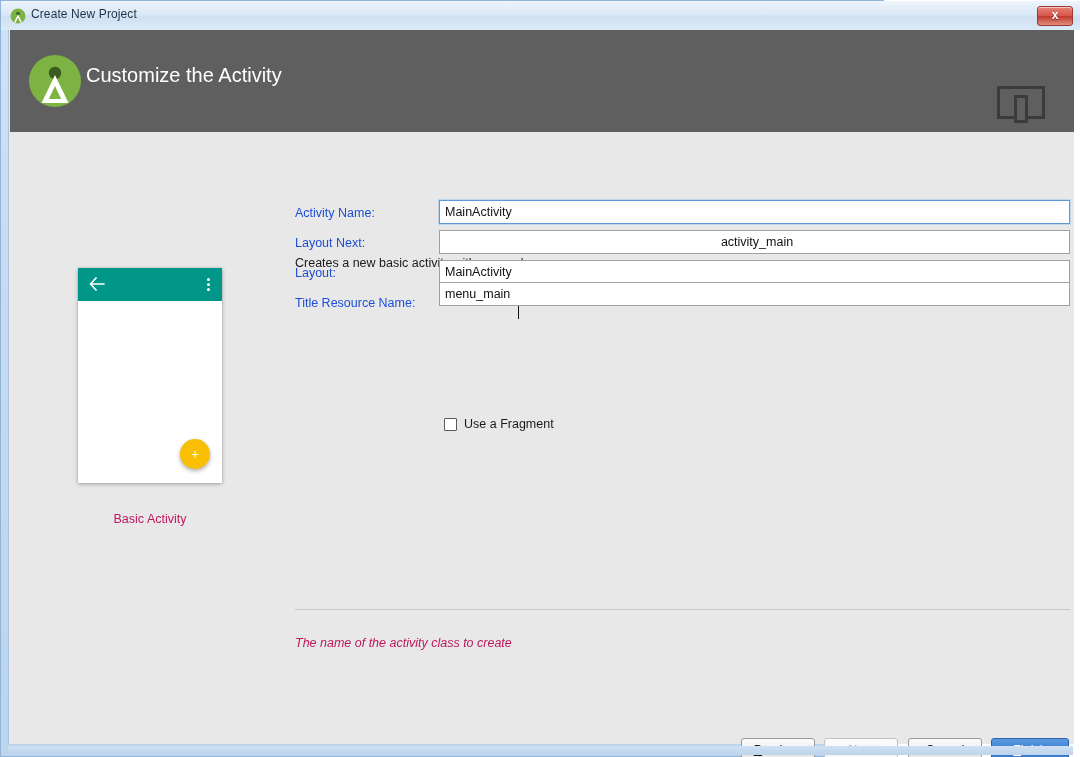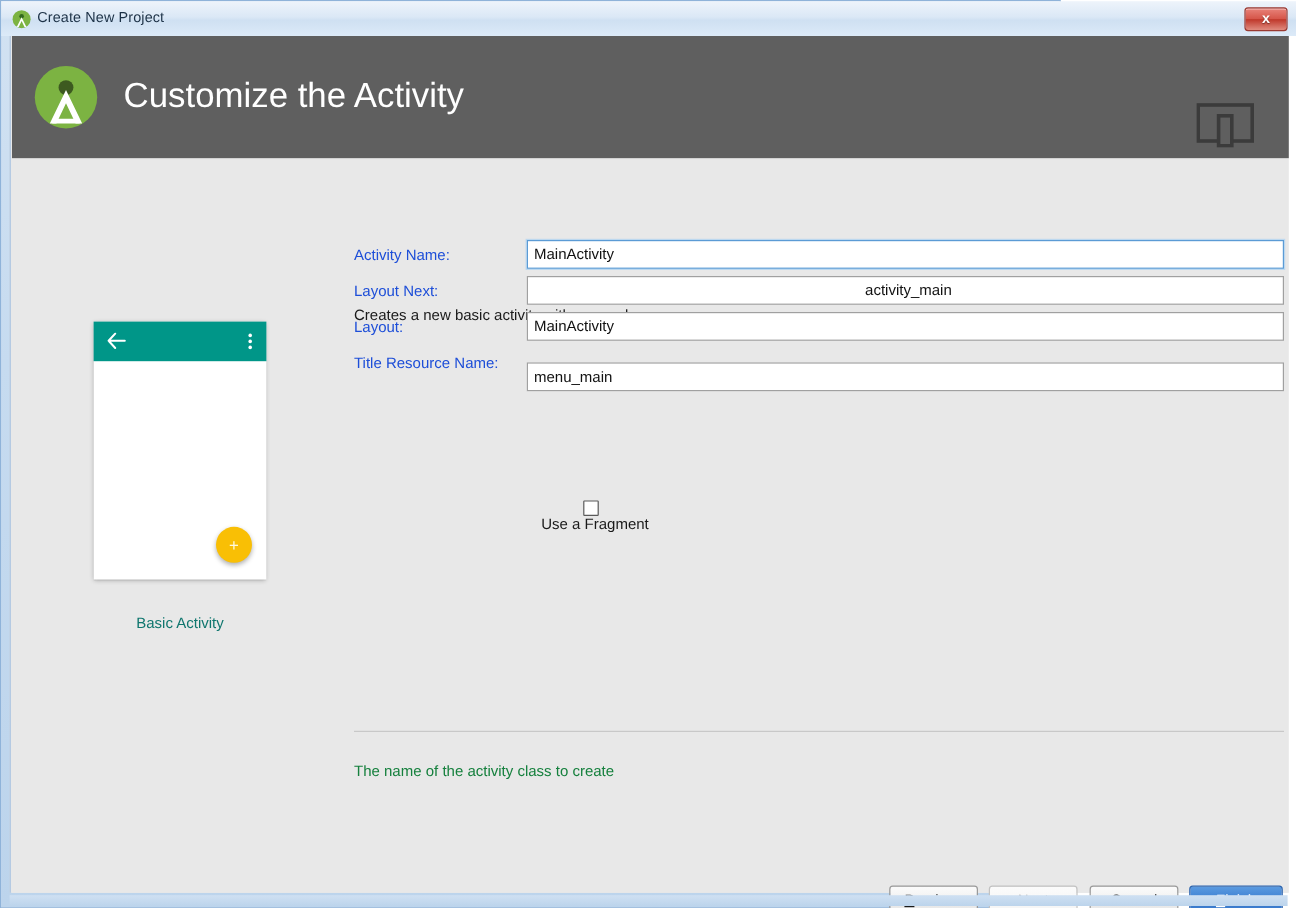--- a/index.html
+++ b/index.html
@@ -86,22 +86,22 @@
     height: 102px;
     background: #5f5f5f;
   }
   .logo {
     position: absolute;
     left: 17px; top: 23px;
     width: 56px; height: 56px;
   }
   .wiz-title {
     position: absolute;
-    left: 93px; top: 34px;
-    font-size: 29px;
+    left: 76px; top: 34px;
+    font-size: 20px;
     color: #ffffff;
     font-weight: normal;
     white-space: nowrap;
   }
   .header-icon {
     position: absolute;
     right: 29px; top: 55px;
     width: 48px; height: 38px;
   }
 
@@ -166,21 +166,21 @@
     line-height: 30px;
     text-align: center;
     font-size: 14px;
     color: #fff9e0;
   }
   .preview-caption {
     width: 144px;
     margin-top: 29px;
     text-align: center;
     font-size: 12.5px;
-    color: #0f766e;
+    color: #be185d;
   }
 
   
   .desc {
     position: absolute;
     left: 285px; top: 124px;
     font-size: 12.5px;
     color: #1a1a1a;
   }
   .field-label {
@@ -214,21 +214,20 @@
     width: 1px;
     height: 15px;
     background: #111;
   }
 
   .check-row {
     position: absolute;
     left: 434px; top: 285px;
     display: flex;
     align-items: center;
-    flex-direction: column;
   }
   .checkbox {
     width: 13px; height: 13px;
     box-sizing: border-box;
     border: 1px solid #5a5a5a;
     background: #ffffff;
     border-radius: 1px;
     cursor: pointer;
   }
   .check-label {
@@ -241,21 +240,22 @@
     position: absolute;
     left: 285px; top: 477px;
     width: 775px;
     height: 1px;
     background: #c8c8c8;
   }
   .help-text {
     position: absolute;
     left: 285px; top: 504px;
     font-size: 12.5px;
-    color: #15803d;
+    color: #be185d;
+    font-style: italic;
   }
 
   
   .btn {
     position: absolute;
     top: 708px;
     height: 25px;
     box-sizing: border-box;
     border-radius: 3px;
     border: 1px solid #9a9a9a;
@@ -353,21 +353,21 @@
       <input class="field-input focused" style="top: 68px;" value="MainActivity">
       <div class="caret"></div>
 
       <div class="field-label" style="top:104px">Layout Next:</div>
       <input class="field-input" style="top: 98px; text-align: center;" value="activity_main">
 
       <div class="field-label" style="top:134px">Layout:</div>
       <input class="field-input" style="top: 128px;" value="MainActivity">
 
       <div class="field-label" style="top:164px">Title Resource Name:</div>
-      <input class="field-input" style="top: 170px;" value="menu_main">
+      <input class="field-input" style="top: 150px;" value="menu_main">
 
       <div class="check-row">
         <span class="checkbox"></span>
         <span class="check-label">Use a Fragment</span>
       </div>
 
       <div class="divider"></div>
       <div class="help-text">The name of the activity class to create</div>
     </div>
 

